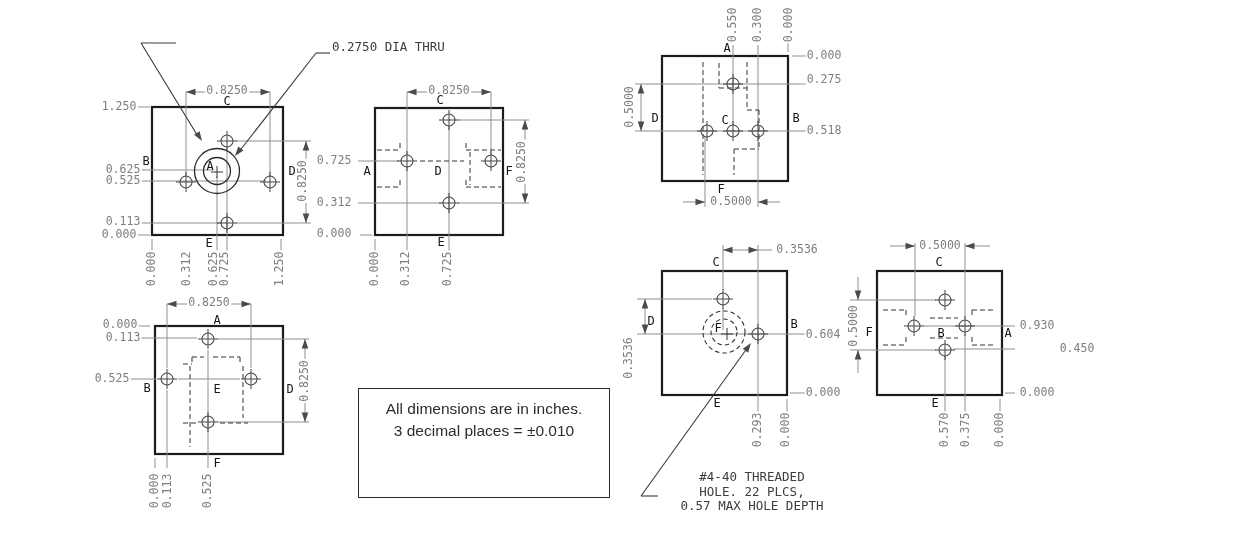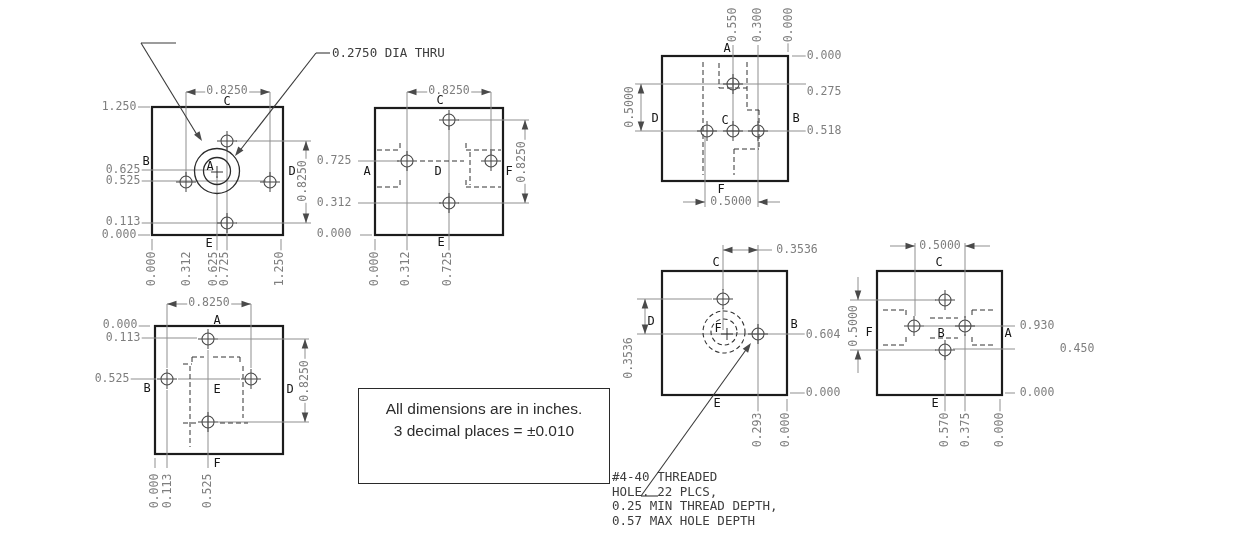--- a/index.html
+++ b/index.html
@@ -5,22 +5,22 @@
   html,body{margin:0;padding:0;background:#fff;}
   #stage{position:relative;width:1238px;height:545px;background:#ffffff;overflow:hidden;
          font-family:"DejaVu Sans Mono",monospace;}
   #stage svg{position:absolute;left:0;top:0;z-index:1;}
   .d{position:absolute;transform:translate(-50%,-50%);font:11.5px "DejaVu Sans Mono",monospace;
      color:#7e7e7e;background:#fff;white-space:nowrap;line-height:1;padding:0 1px;z-index:2;}
   .r{transform:translate(-50%,-50%) rotate(-90deg);}
   .lt{font:12px "DejaVu Sans Mono",monospace;color:#161616;background:transparent;padding:0;z-index:3;}
   .note{position:absolute;font:12.5px "DejaVu Sans Mono",monospace;color:#3d3d3d;
         line-height:14.5px;white-space:nowrap;z-index:2;}
-  .note.ctr{text-align:left;}
-  #tolbox{position:absolute;left:358px;top:388px;width:252px;height:96px;
+  .note.ctr{text-align:center;}
+  #tolbox{position:absolute;left:358px;top:388px;width:252px;height:110px;
           border:1.6px solid #2a2a2a;box-sizing:border-box;text-align:center;
           font:15.5px "Liberation Sans",sans-serif;color:#2d2d2d;padding-top:9px;
           line-height:22px;z-index:2;background:#fff;}
   .tk{stroke:#1c1c1c;stroke-width:2.2;fill:none;}
   .tn{stroke:#8f8f8f;stroke-width:1;fill:none;}
   .dh{stroke:#333;stroke-width:1;fill:none;stroke-dasharray:5 3;}
   .cc{stroke:#2b2b2b;stroke-width:1.3;fill:none;}
   .dc{stroke:#333;stroke-width:1.1;fill:none;stroke-dasharray:4.5 3;}
   .ld{stroke:#3a3a3a;stroke-width:1.1;fill:none;}
   .cx{stroke:#333;stroke-width:1;fill:none;}
@@ -292,21 +292,21 @@
 <div class="d lt" style="left:367px;top:171px">A</div>
 <div class="d lt" style="left:440px;top:100px">C</div>
 <div class="d lt" style="left:438px;top:171px">D</div>
 <div class="d lt" style="left:441px;top:242px">E</div>
 <div class="d lt" style="left:509px;top:171px">F</div>
 
 <div class="d r" style="left:733px;top:25px">0.550</div>
 <div class="d r" style="left:758px;top:25px">0.300</div>
 <div class="d r" style="left:789px;top:25px">0.000</div>
 <div class="d" style="left:824px;top:56px">0.000</div>
-<div class="d" style="left:824px;top:92px">0.275</div>
+<div class="d" style="left:824px;top:80px">0.275</div>
 <div class="d" style="left:824px;top:131px">0.518</div>
 <div class="d r" style="left:630px;top:107px">0.5000</div>
 <div class="d" style="left:731px;top:202px">0.5000</div>
 <div class="d lt" style="left:727px;top:48px">A</div>
 <div class="d lt" style="left:796px;top:118px">B</div>
 <div class="d lt" style="left:725px;top:120px">C</div>
 <div class="d lt" style="left:655px;top:118px">D</div>
 <div class="d lt" style="left:721px;top:189px">F</div>
 
 <div class="d" style="left:120px;top:325px">0.000</div>
@@ -342,25 +342,24 @@
 <div class="d r" style="left:966px;top:430px">0.375</div>
 <div class="d r" style="left:1000px;top:430px">0.000</div>
 <div class="d" style="left:940px;top:246px">0.5000</div>
 <div class="d r" style="left:854px;top:326px">0.5000</div>
 <div class="d lt" style="left:1008px;top:333px">A</div>
 <div class="d lt" style="left:941px;top:333px">B</div>
 <div class="d lt" style="left:939px;top:262px">C</div>
 <div class="d lt" style="left:935px;top:403px">E</div>
 <div class="d lt" style="left:869px;top:332px">F</div>
 
-<div class="note" style="left:332px;top:46px">0.2750 DIA THRU</div>
+<div class="note" style="left:332px;top:40px">0.2750 DIA THRU</div>
 <div class="note ctr" style="left:612px;top:470px;width:280px">
   <div>#4-40 THREADED</div>
   <div>HOLE. 22 PLCS,</div>
-  <div>0.25 MIN THREAD DEPTH,</div>
   <div>0.57 MAX HOLE DEPTH</div>
 </div>
 
 <div id="tolbox">
   <div>All dimensions are in inches.</div>
   <div>3 decimal places = ±0.010</div>
 </div>
 
 </div>
 

